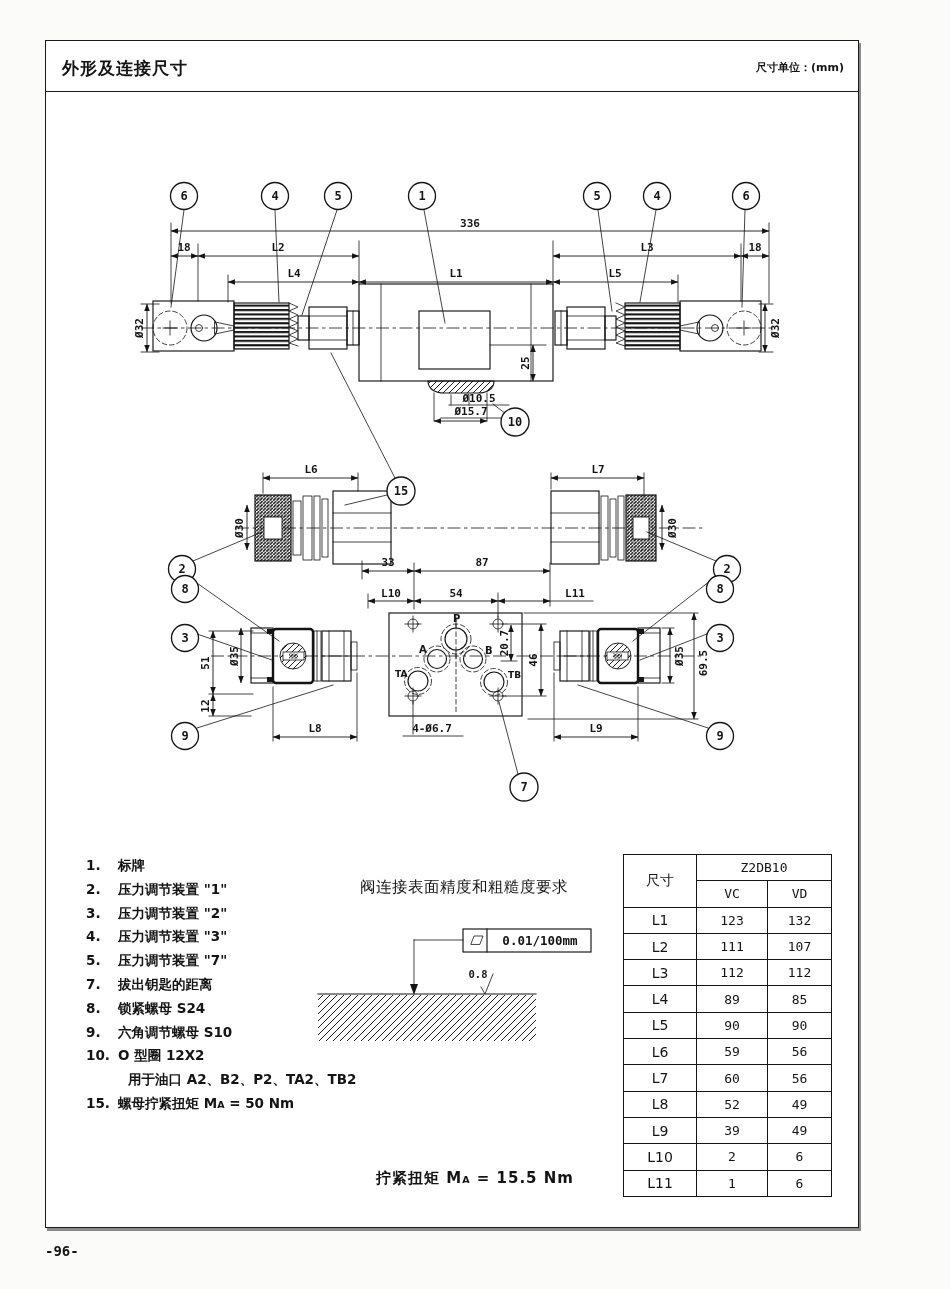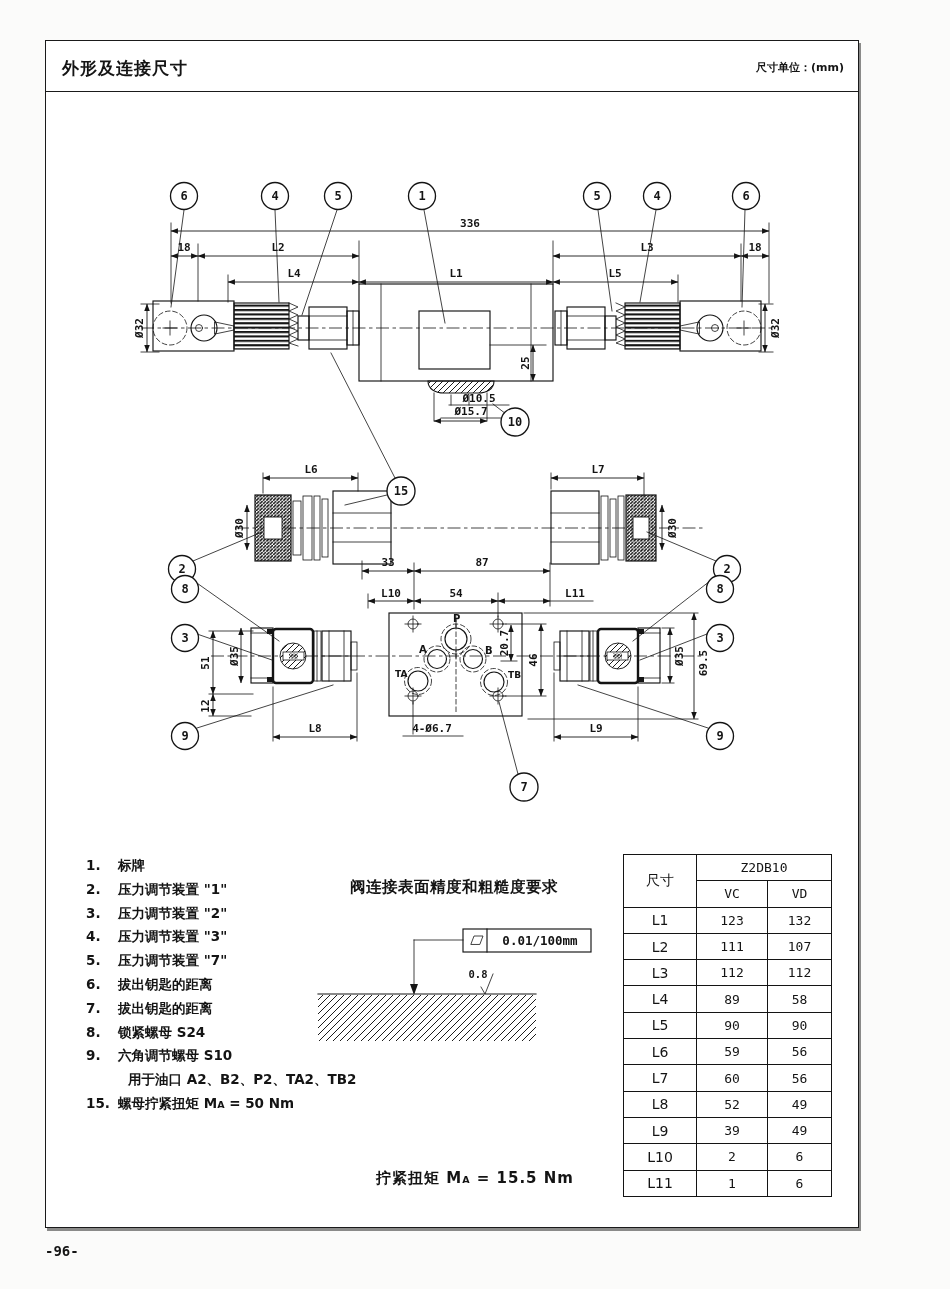--- a/index.html
+++ b/index.html
@@ -24,21 +24,21 @@
   .dt{font:bold 11px "DejaVu Sans Mono",monospace;}
   .pt{font:bold 10px "DejaVu Sans",sans-serif;}
   .pts{font:bold 9px "DejaVu Sans",sans-serif;}
   .bl circle{fill:#fff;stroke:#141414;stroke-width:1.35;}
   .bl text{font:bold 12px "DejaVu Sans Mono",monospace;text-anchor:middle;}
   .parts{position:absolute;left:28px;top:801px;font-size:13.5px;font-weight:600;
          list-style:none;margin:12px;padding:0;line-height:23.8px;}
   .parts li .num{display:inline-block;width:32px;}
   .parts li.cont .txt{padding-left:42px;}
   .sub{font-size:9.5px;}
-  .surface-title{position:absolute;left:304px;top:836px;font-size:15.5px;font-weight:bold;letter-spacing:0.5px;}
+  .surface-title{position:absolute;left:314px;top:836px;font-size:15.5px;font-weight:normal;letter-spacing:0.5px;}
   .torque{position:absolute;left:330px;top:1128px;width:260px;font-size:15px;font-weight:600;letter-spacing:1px;}
   table.dims{position:absolute;left:577px;top:813px;border-collapse:collapse;
              font-family:"DejaVu Sans Mono",monospace;font-size:13px;table-layout:fixed;border-radius:24px;}
   table.dims td{border:1.3px solid #141414;text-align:center;padding:0;height:25.3px;}
   td.c1{width:72px;font-family:"DejaVu Sans",sans-serif;font-size:14px;}
   td.c2{width:70px;}  td.c3{width:63px;}
   .footer{position:absolute;left:45px;top:1243px;width:812px;text-align:left;
           font-family:"DejaVu Sans Mono",monospace;font-size:14px;font-weight:600;}
 </style>
 </head>
@@ -451,24 +451,24 @@
   <div class="hdr-unit">尺寸单位：(mm)</div>
   <div class="hdr-rule"></div>
 
 
   <ul class="parts">
     <li><span class="num">1.</span><span class="txt">标牌</span></li>
     <li><span class="num">2.</span><span class="txt">压力调节装置 "1"</span></li>
     <li><span class="num">3.</span><span class="txt">压力调节装置 "2"</span></li>
     <li><span class="num">4.</span><span class="txt">压力调节装置 "3"</span></li>
     <li><span class="num">5.</span><span class="txt">压力调节装置 "7"</span></li>
-    <li><span class="num">6.</span><span class="txt">拔出钥匙的距离</span></li>
     <li><span class="num">7.</span><span class="txt">拔出钥匙的距离</span></li>
     <li><span class="num">8.</span><span class="txt">锁紧螺母 S24</span></li>
     <li><span class="num">9.</span><span class="txt">六角调节螺母 S10</span></li>
+    <li><span class="num">10.</span><span class="txt">O 型圈 12X2</span></li>
     <li class="cont"><span class="txt">用于油口 A2、B2、P2、TA2、TB2</span></li>
     <li><span class="num">15.</span><span>螺母拧紧扭矩 M</span><span class="sub">A</span><span> = 50 Nm</span></li>
   </ul>
 
   <div class="surface-title">阀连接表面精度和粗糙度要求</div>
 
   <div class="torque">
     <span>拧紧扭矩 M</span><span class="sub">A</span><span> = 15.5 Nm</span>
   </div>
 
@@ -493,21 +493,21 @@
             <td class="c3">107</td>
           </tr>
     <tr>
             <td class="c1">L3</td>
             <td class="c2">112</td>
             <td class="c3">112</td>
           </tr>
     <tr>
             <td class="c1">L4</td>
             <td class="c2">89</td>
-            <td class="c3">58</td>
+            <td class="c3">85</td>
           </tr>
     <tr>
             <td class="c1">L5</td>
             <td class="c2">90</td>
             <td class="c3">90</td>
           </tr>
     <tr>
             <td class="c1">L6</td>
             <td class="c2">59</td>
             <td class="c3">56</td>

